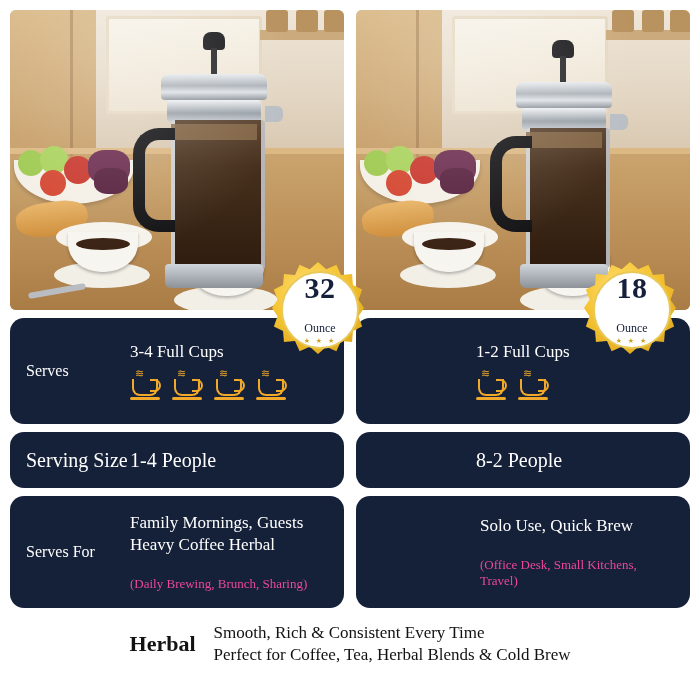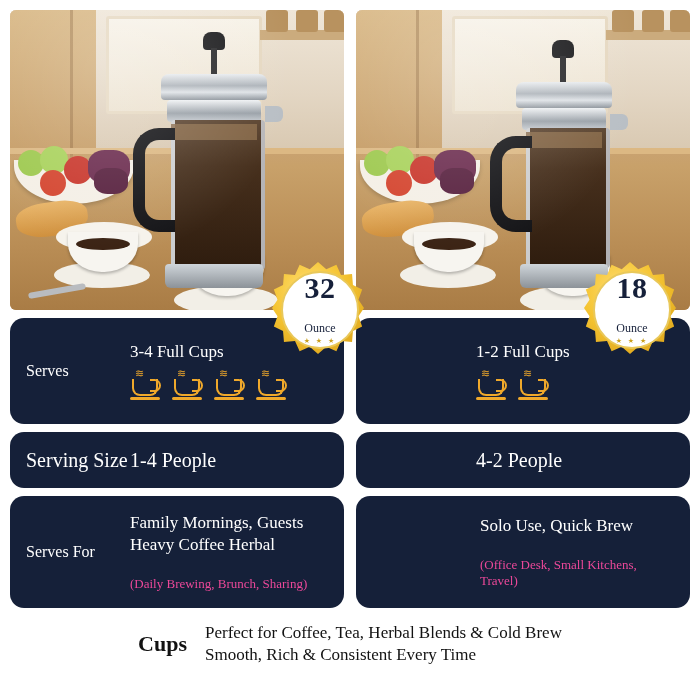--- a/index.html
+++ b/index.html
@@ -561,21 +561,21 @@
               <div class="body"></div>
                 <div class="ear"></div>
                 <div class="plate2"></div>
             </div>
           </div>
         </div>
       </div>
 
       <div class="card card-size">
         <div class="lbl"></div>
-        <div class="val">4-2 People</div>
+        <div class="val">8-2 People</div>
       </div>
 
       <div class="card card-perfect">
         <div class="lbl"></div>
         <div>
           <div class="main">Solo Use, Quick Brew</div>
           <div class="sub">(Office Desk, Small Kitchens, Travel)</div>
         </div>
       </div>
     </div>
@@ -593,20 +593,20 @@
   <div class="badge" style="left:584px; top:262px;">
     <div class="starburst"></div>
     <div class="inner">
       <div class="num">18</div>
       <div class="unit">Ounce</div>
       <div class="stars">★ ★ ★</div>
     </div>
   </div>
 
   <div class="usage">
-    <div class="title">Cups</div>
+    <div class="title">Herbal</div>
     <div class="lines">
+      <div>Smooth, Rich &amp; Consistent Every Time</div>
       <div>Perfect for Coffee, Tea, Herbal Blends &amp; Cold Brew</div>
-      <div>Smooth, Rich &amp; Consistent Every Time</div>
     </div>
   </div>
 
 </div>
 
 </body></html>

